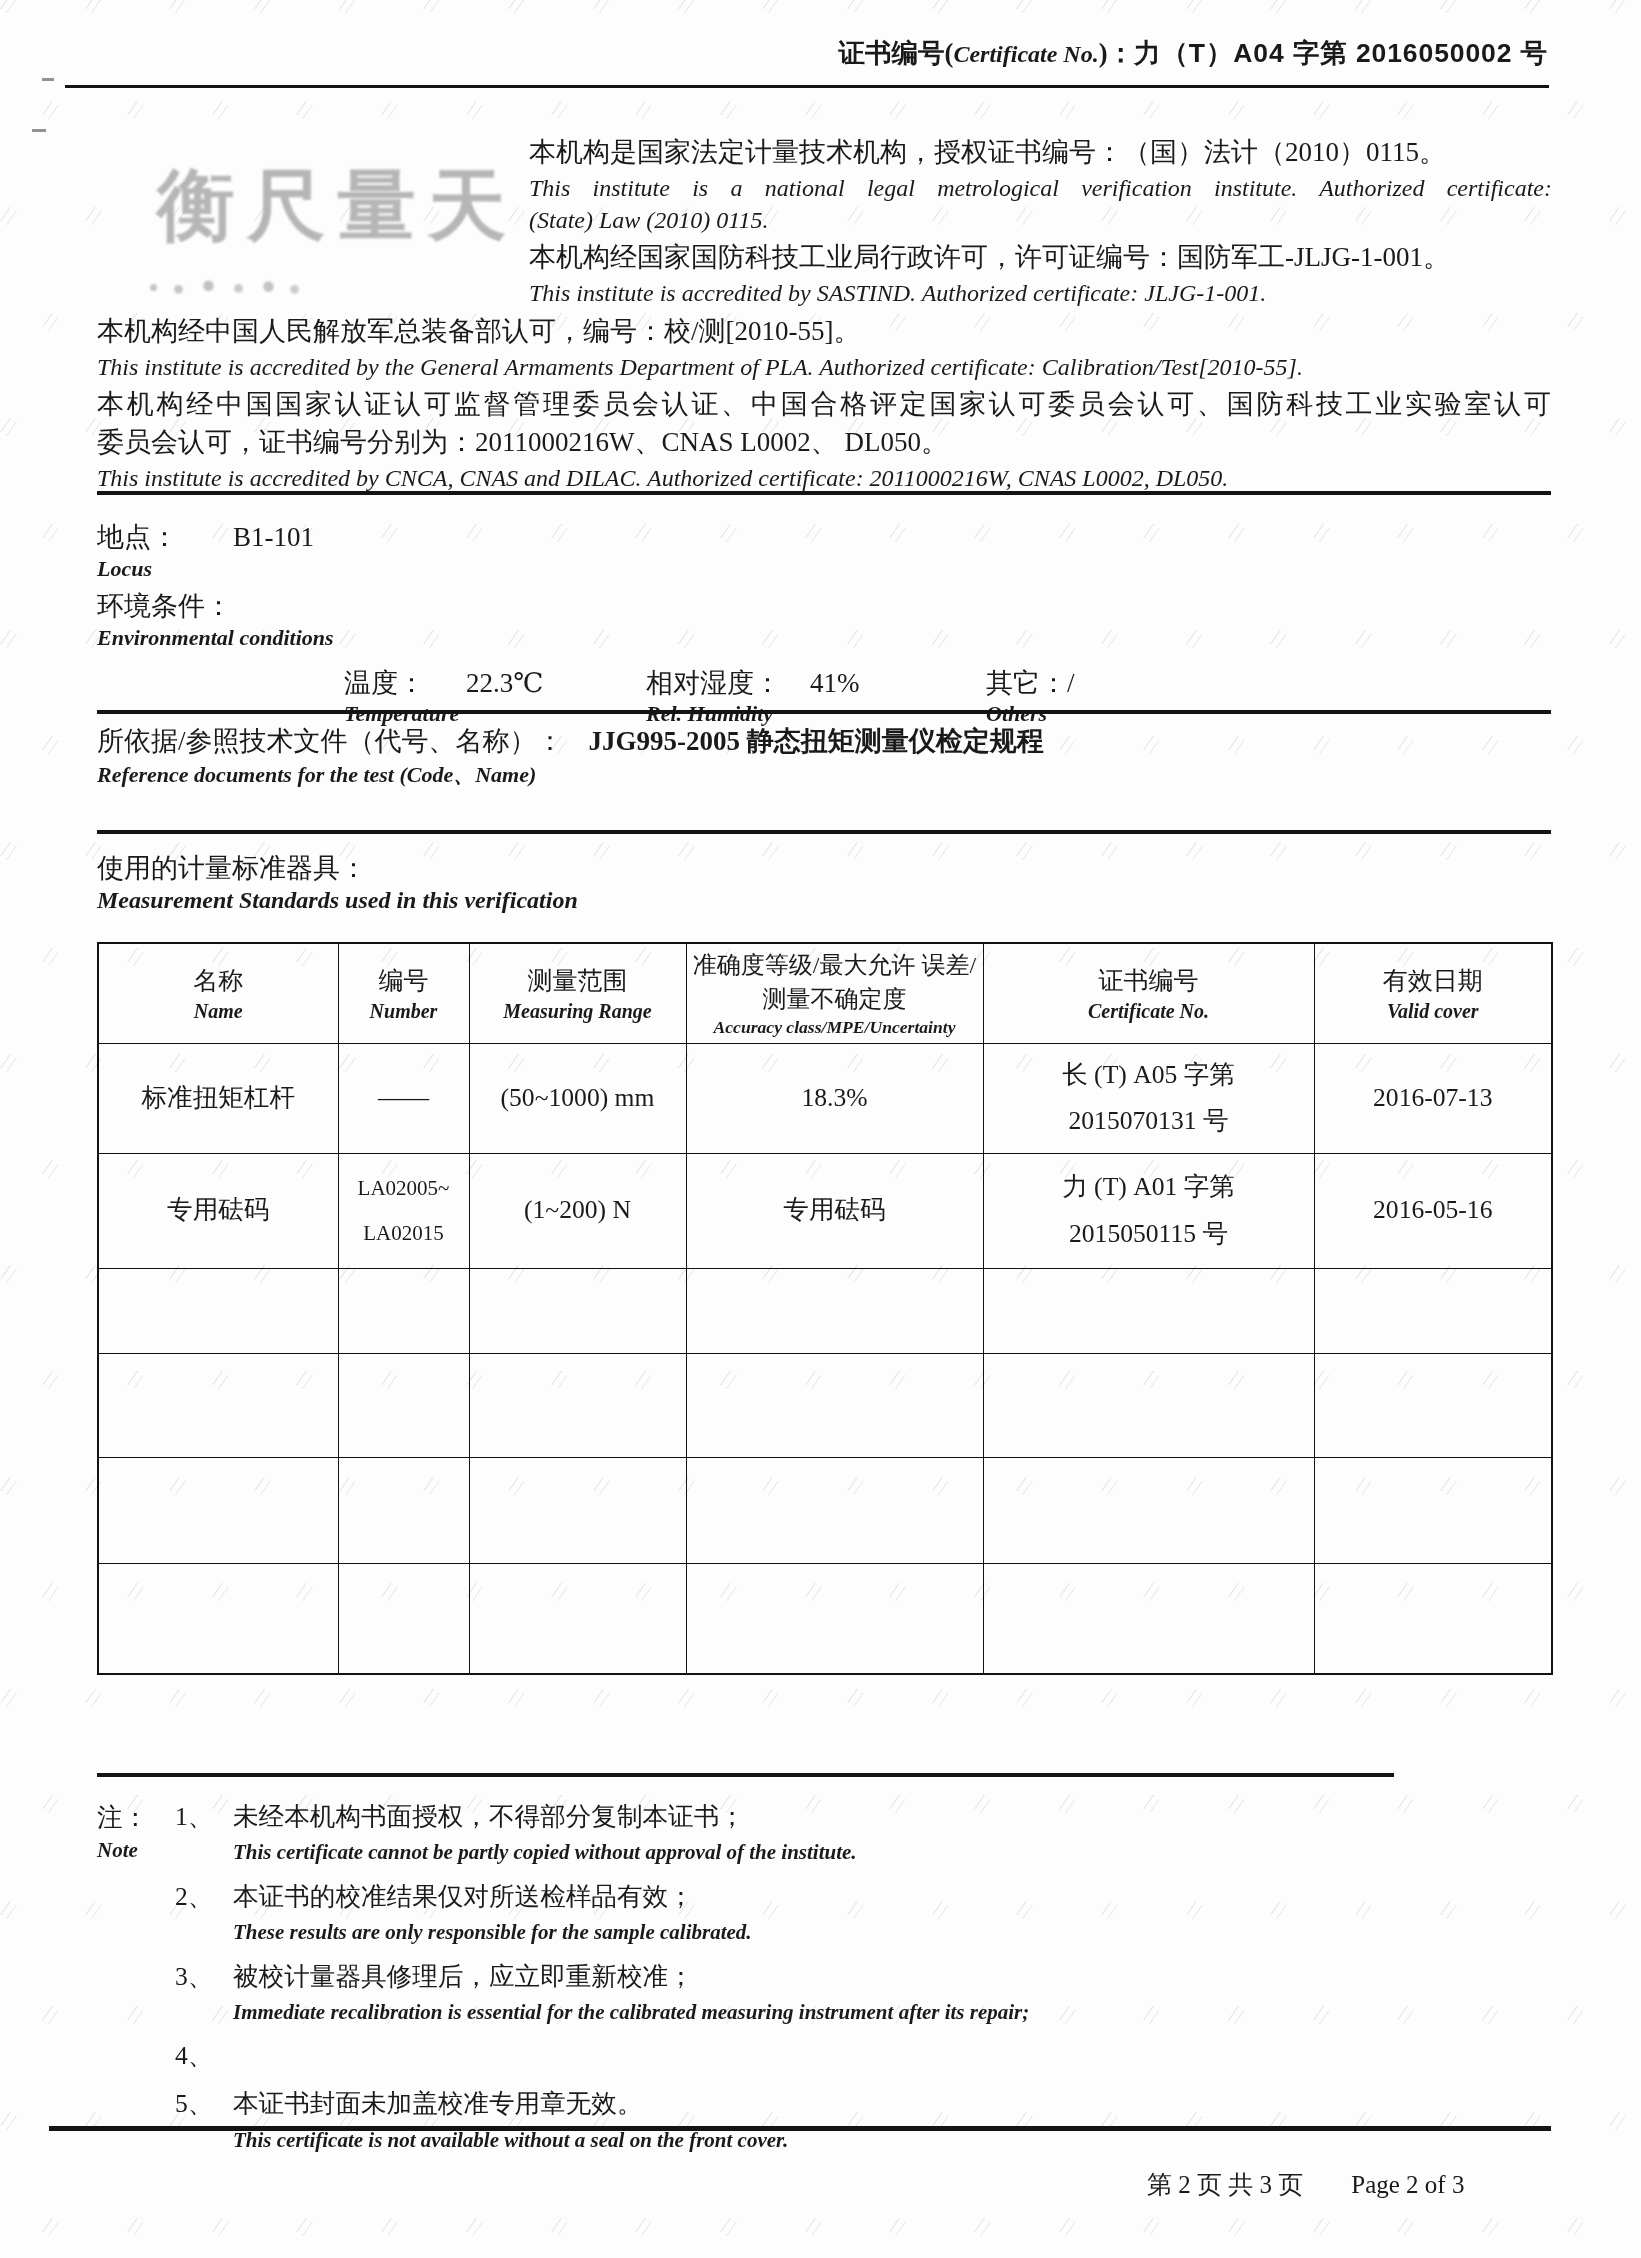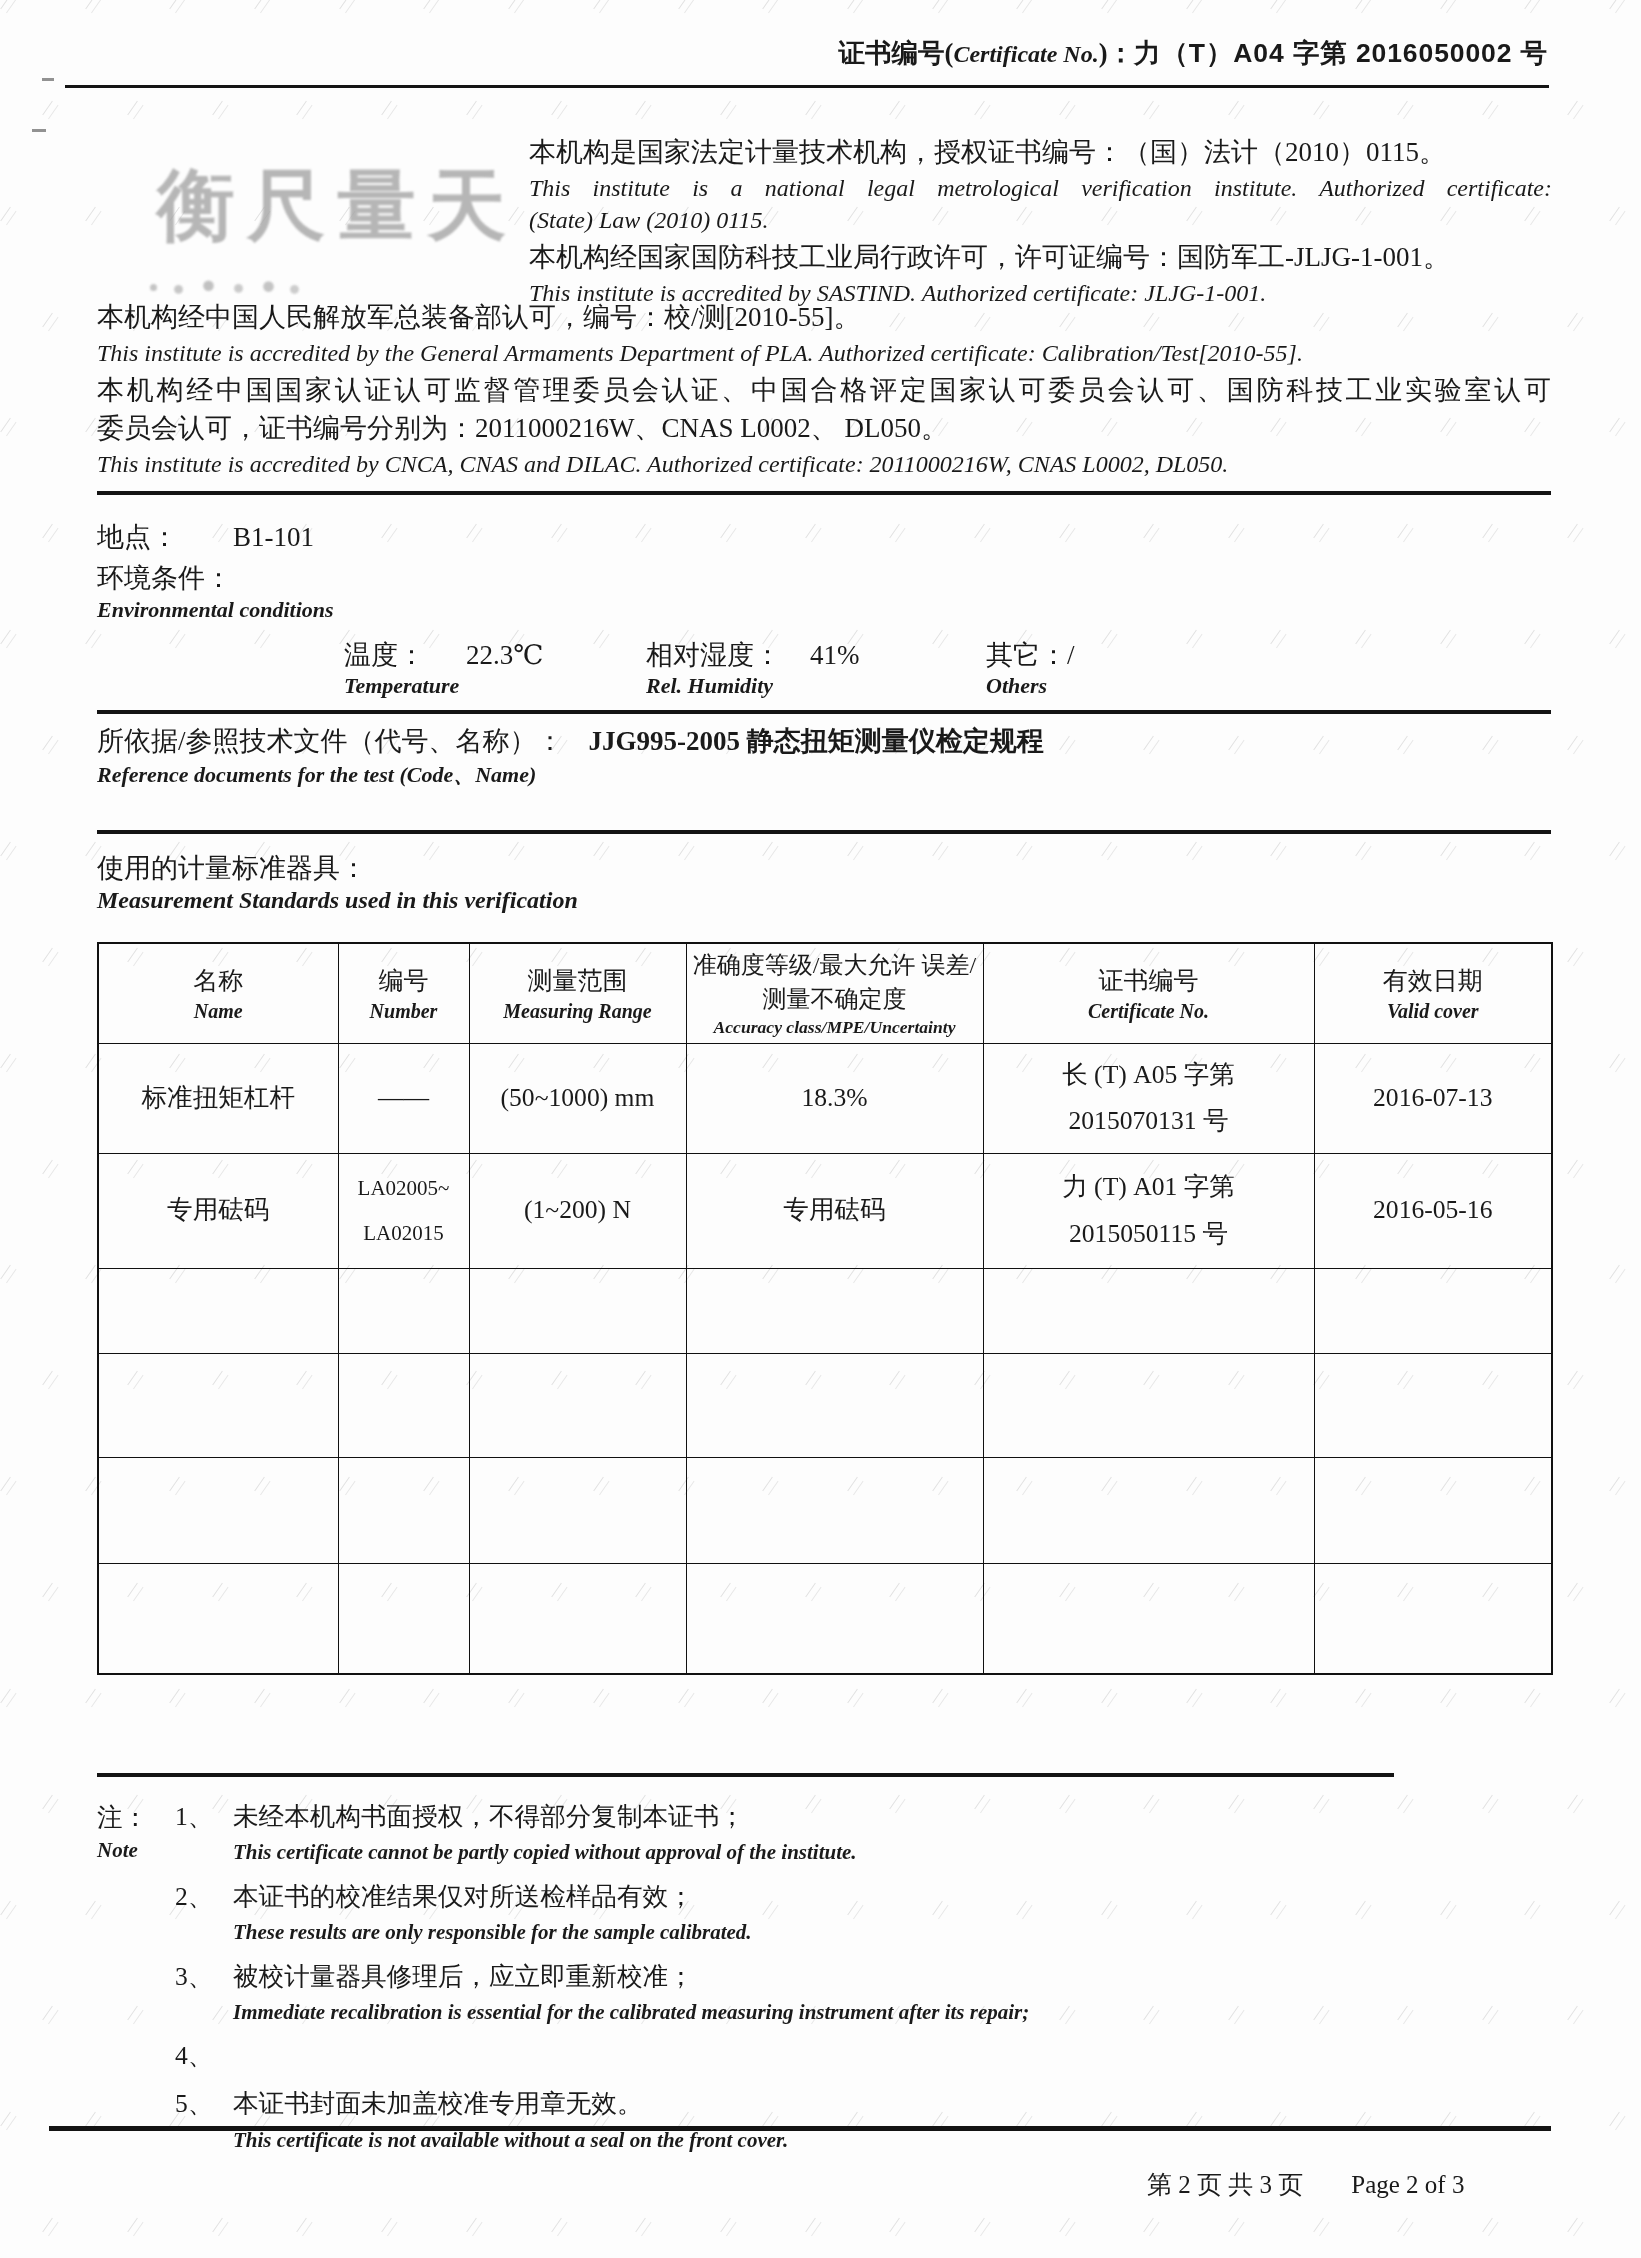--- a/index.html
+++ b/index.html
@@ -30,21 +30,21 @@
   }
   .logo-sig{position:absolute;left:150px;top:284px;width:7px;height:7px;border-radius:50%;
     background:#b5b5b5;opacity:.8;filter:blur(0.9px);
     box-shadow:25px 1.8px 0 0.9px #b9b9b9, 55px -1.8px 0 1.8px #b3b3b3, 85px 0.9px 0 0.9px #bdbdbd,
                115px -0.9px 0 1.8px #b6b6b6, 141px 1.8px 0 0.9px #c0c0c0;}
   .artifact{position:absolute;background:#777;opacity:.8;}
   
   .cn{font-size:27px;line-height:36px;}
   .en{font-style:italic;font-size:24px;line-height:32px;}
   .intro-right{position:absolute;left:529px;top:134px;width:1023px;}
-  .intro-full{position:absolute;left:97px;top:299px;width:1454px;}
+  .intro-full{position:absolute;left:97px;top:313px;width:1454px;}
   .just{text-align:justify;text-align-last:justify;}
   .mb4{margin-bottom:3.5px;} .mb2{margin-bottom:1.8px;}
   
   .lab-en{font-style:italic;font-weight:bold;font-size:22px;line-height:28px;}
   
   .loc{position:absolute;left:97px;top:519px;width:1454px;}
   .loc-row .val{margin-left:55px;}
   .env-row{position:relative;height:35px;margin-top:12.4px;}
   .env-lab-row{position:relative;height:30px;}
   .env-row span,.env-lab-row span{position:absolute;white-space:nowrap;}
@@ -550,20 +550,21 @@
       <div class="cn mb2">委员会认可，证书编号分别为：2011000216W、CNAS L0002、 DL050。</div>
       <div class="en">This institute is accredited by CNCA, CNAS and DILAC. Authorized certificate: 2011000216W, CNAS L0002, DL050.</div>
     </div>
 
     <div class="rule" style="left:97px;top:491px;width:1454px;height:4.4px;"></div>
 
     <div class="loc">
       <div class="cn loc-row">
         <span>地点：</span><span class="val">B1-101</span>
       </div>
+      <div class="lab-en">Locus</div>
       <div class="cn" style="margin-top:5.3px;">环境条件：</div>
       <div class="lab-en">Environmental conditions</div>
 
       <div class="env-row cn">
         <span style="left:247px;">温度：</span>
         <span style="left:369px;">22.3℃</span>
         <span style="left:549px;">相对湿度：</span>
         <span style="left:713px;">41%</span>
         <span style="left:889px;">其它：</span>
         <span style="left:970px;">/</span>

